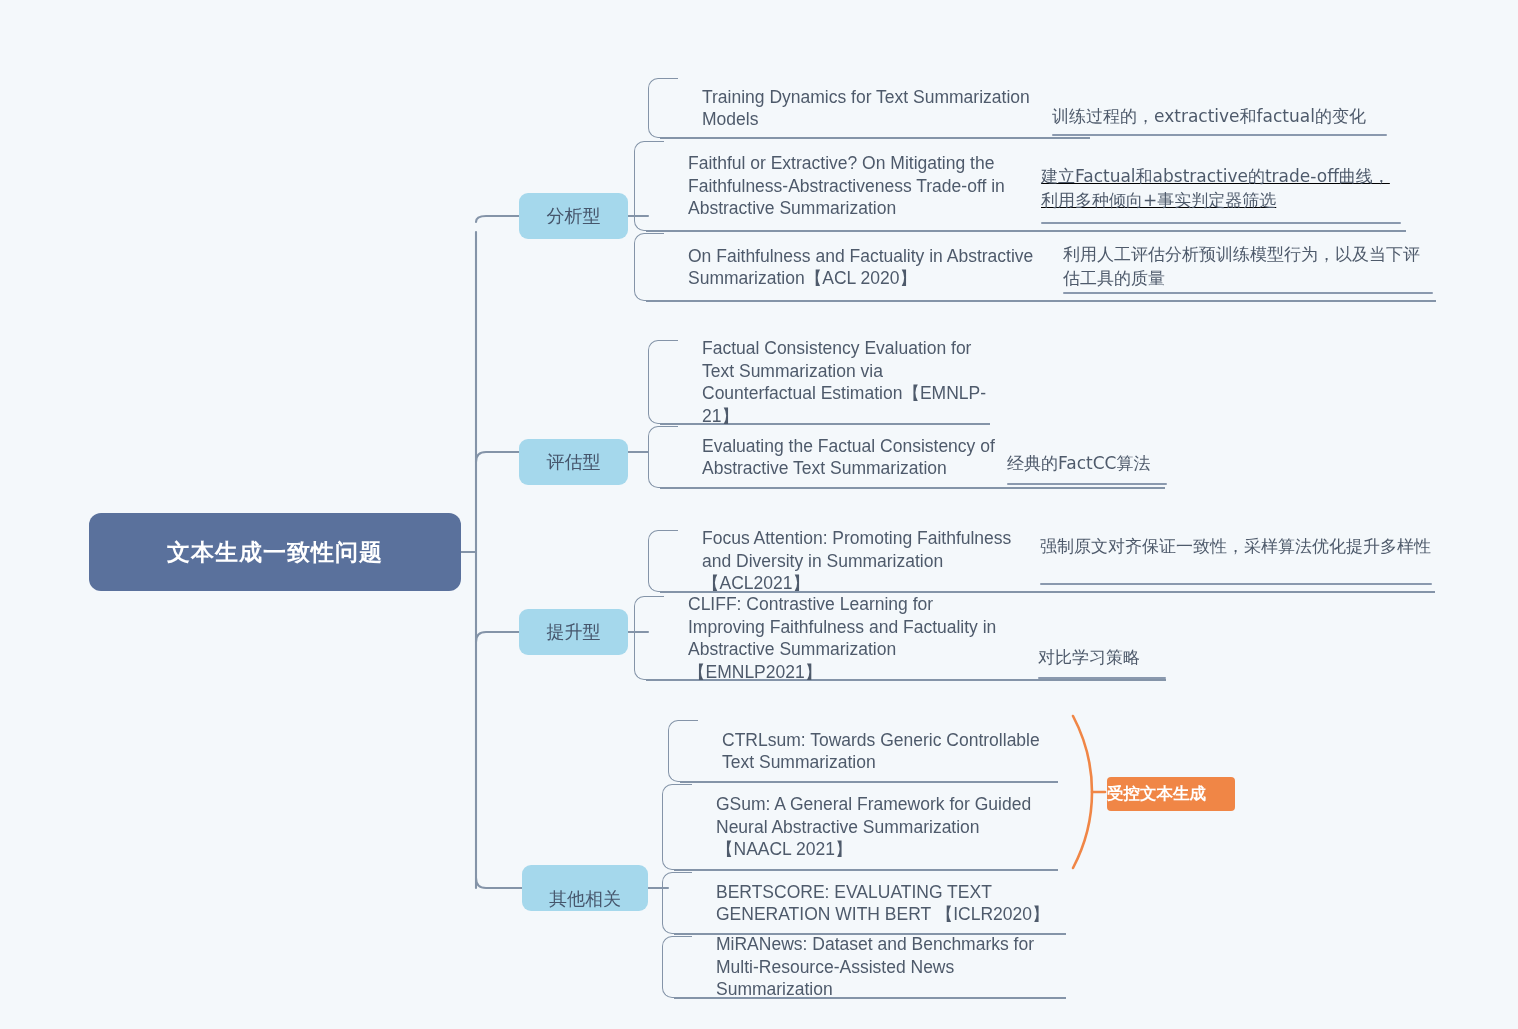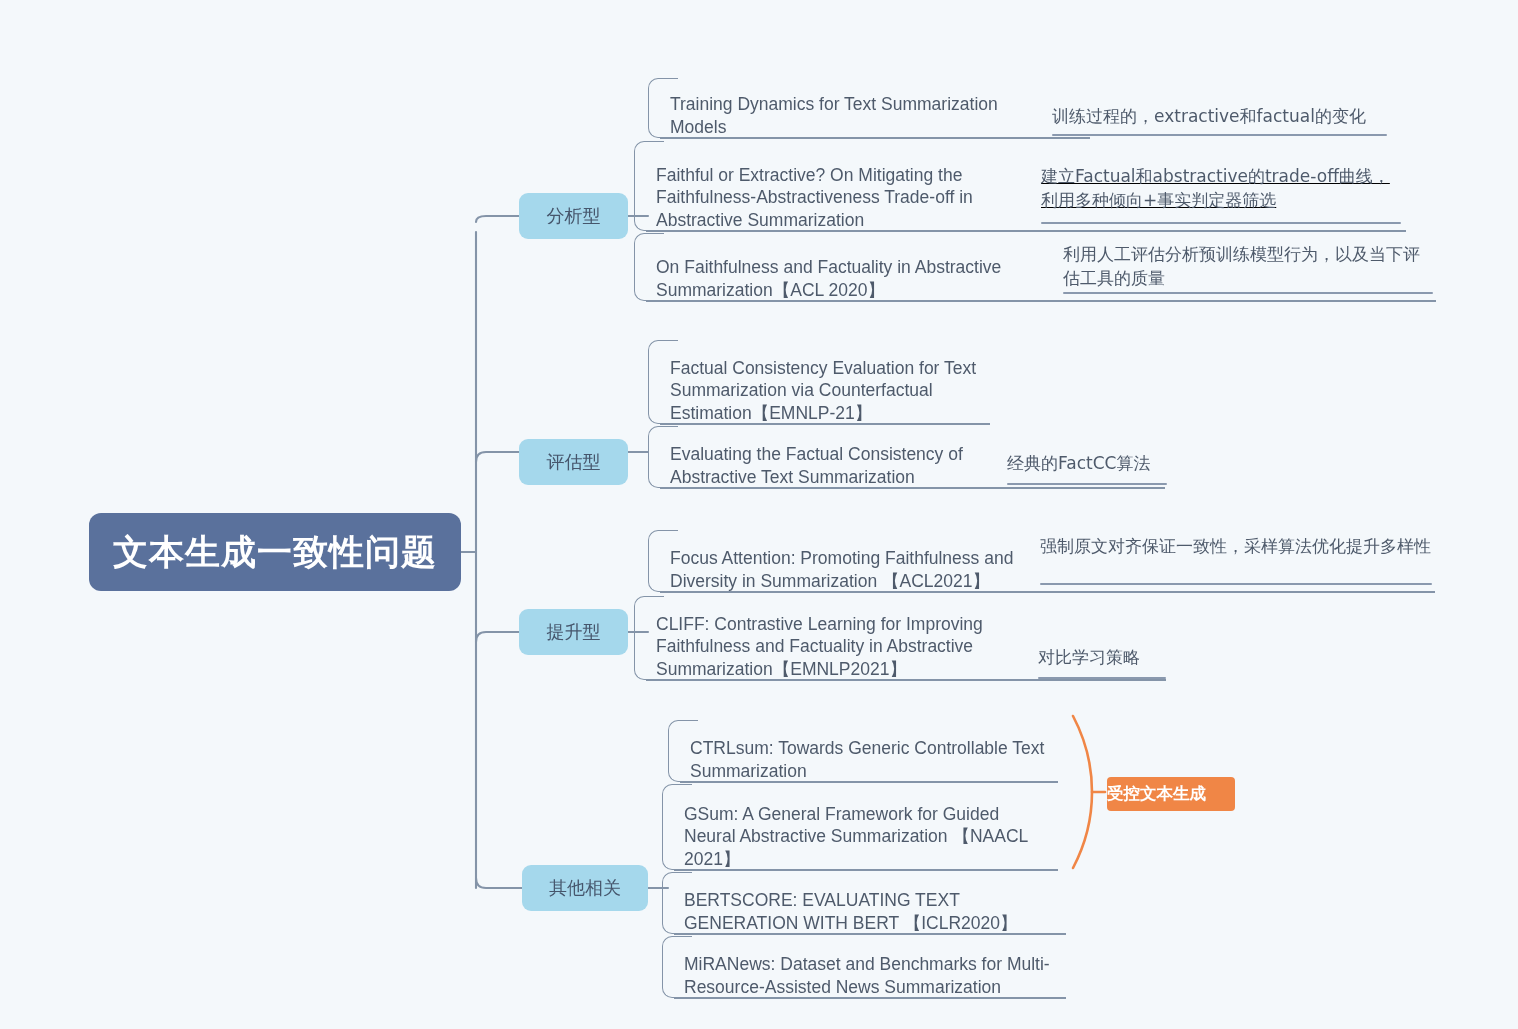--- a/index.html
+++ b/index.html
@@ -37,21 +37,21 @@
     height: 78px;
     background: #5a719c;
     border-radius: 12px;
     display: flex;
     align-items: center;
     justify-content: center;
     box-sizing: border-box;
   }
   .root-node .root-text {
     color: #ffffff;
-    font-size: 35px;
+    font-size: 23px;
     font-weight: bold;
     letter-spacing: 1px;
     font-family: "DejaVu Sans", "Liberation Sans", sans-serif;
   }
 
   
   .branch-label {
     position: absolute;
     background: #a5d8ec;
     border-radius: 9px;
@@ -66,21 +66,22 @@
     font-size: 18px;
     font-family: "DejaVu Sans", "Liberation Sans", sans-serif;
     white-space: nowrap;
   }
 
   
   .topic {
     position: absolute;
     box-sizing: border-box;
     display: flex;
-    align-items: flex-end;
+    align-items: center;
+    padding-left: 32px;
   }
   .topic .topic-text {
     color: #4e5a6b;
     font-size: 17.5px;
     line-height: 22.5px;
     font-family: "Liberation Sans", "DejaVu Sans", sans-serif;
     padding-left: 22px;
     padding-right: 10px;
     display: block;
   }
@@ -235,21 +236,21 @@
   <div class="topic-bracket" style="left:634px; top:596px; width:30px; height:84px;"></div>
   <div class="topic-underline" style="left:646px; top:679px; width:520px;"></div>
   <div class="topic" style="left:634px; top:596px; width:390px; height:84px;">
     <span class="topic-text">CLIFF: Contrastive Learning for Improving Faithfulness and Factuality in Abstractive Summarization【EMNLP2021】</span>
   </div>
   <div class="note" style="left:1038px; top:645px; width:200px;">
     <span class="note-text">对比学习策略</span>
   </div>
   <div class="note-underline" style="left:1038px; top:677px; width:128px;"></div>
 
-  <div class="branch-label" style="left:522px; top:865px; width:126px;">
+  <div class="branch-label" style="left:522px; top:865px; width:126px;align-items:flex-end;">
     <span class="branch-text">其他相关</span>
   </div>
 
   <div class="topic-bracket" style="left:668px; top:720px; width:30px; height:62px;"></div>
   <div class="topic-underline" style="left:680px; top:781px; width:378px;"></div>
   <div class="topic" style="left:668px; top:720px; width:390px; height:62px;">
     <span class="topic-text">CTRLsum: Towards Generic Controllable Text Summarization</span>
   </div>
 
   <div class="topic-bracket" style="left:662px; top:784px; width:30px; height:86px;"></div>

